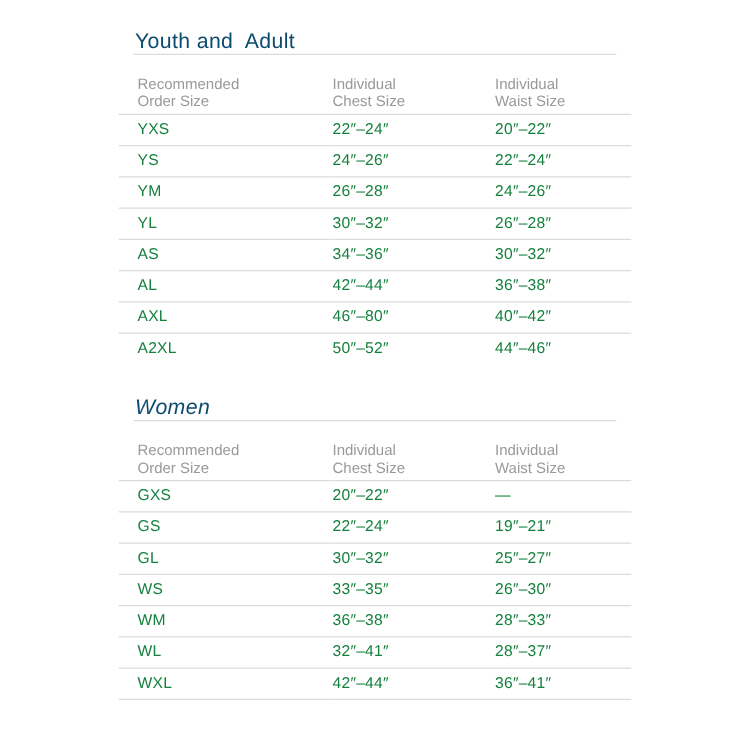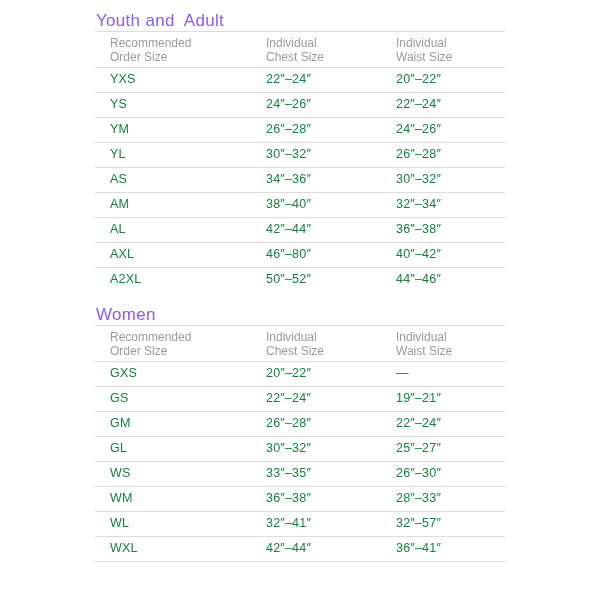--- a/index.html
+++ b/index.html
@@ -13,30 +13,31 @@
   }
   .page {
     position: absolute;
     left: 95px;
     top: 0;
     width: 410px;
   }
   .section-title {
     font-size: 17px;
     font-weight: 400;
-    color: #8b5cf6;
-    margin: 0;
+    color: #0c4a6e;
+    margin: 12px;
     padding: 12px 0 2px 1px;
     line-height: 17px;
     border-bottom: 1px solid #dcdcdc;
     white-space: pre;
     letter-spacing: 0.3px;
   }
   .section-title.second {
     padding-top: 14px;
+    font-style: italic;
   }
   table.size-table {
     width: 410px;
     border-collapse: collapse;
     table-layout: fixed;
   }
   col.c1 { width: 171px; }
   col.c2 { width: 130px; }
   col.c3 { width: 109px; }
   th {
@@ -110,25 +111,20 @@
           <td>YL</td>
           <td>30″–32″</td>
           <td>26″–28″</td>
         </tr>
         <tr>
           <td>AS</td>
           <td>34″–36″</td>
           <td>30″–32″</td>
         </tr>
         <tr>
-          <td>AM</td>
-          <td>38″–40″</td>
-          <td>32″–34″</td>
-        </tr>
-        <tr>
           <td>AL</td>
           <td>42″–44″</td>
           <td>36″–38″</td>
         </tr>
         <tr>
           <td>AXL</td>
           <td>46″–80″</td>
           <td>40″–42″</td>
         </tr>
         <tr class="last">
@@ -169,43 +165,38 @@
           <td>GXS</td>
           <td>20″–22″</td>
           <td>—</td>
         </tr>
         <tr>
           <td>GS</td>
           <td>22″–24″</td>
           <td>19″–21″</td>
         </tr>
         <tr>
-          <td>GM</td>
-          <td>26″–28″</td>
-          <td>22″–24″</td>
-        </tr>
-        <tr>
           <td>GL</td>
           <td>30″–32″</td>
           <td>25″–27″</td>
         </tr>
         <tr>
           <td>WS</td>
           <td>33″–35″</td>
           <td>26″–30″</td>
         </tr>
         <tr>
           <td>WM</td>
           <td>36″–38″</td>
           <td>28″–33″</td>
         </tr>
         <tr>
           <td>WL</td>
           <td>32″–41″</td>
-          <td>32″–57″</td>
+          <td>28″–37″</td>
         </tr>
         <tr>
           <td>WXL</td>
           <td>42″–44″</td>
           <td>36″–41″</td>
         </tr>
       </tbody>
     </table>
   </section>
 

